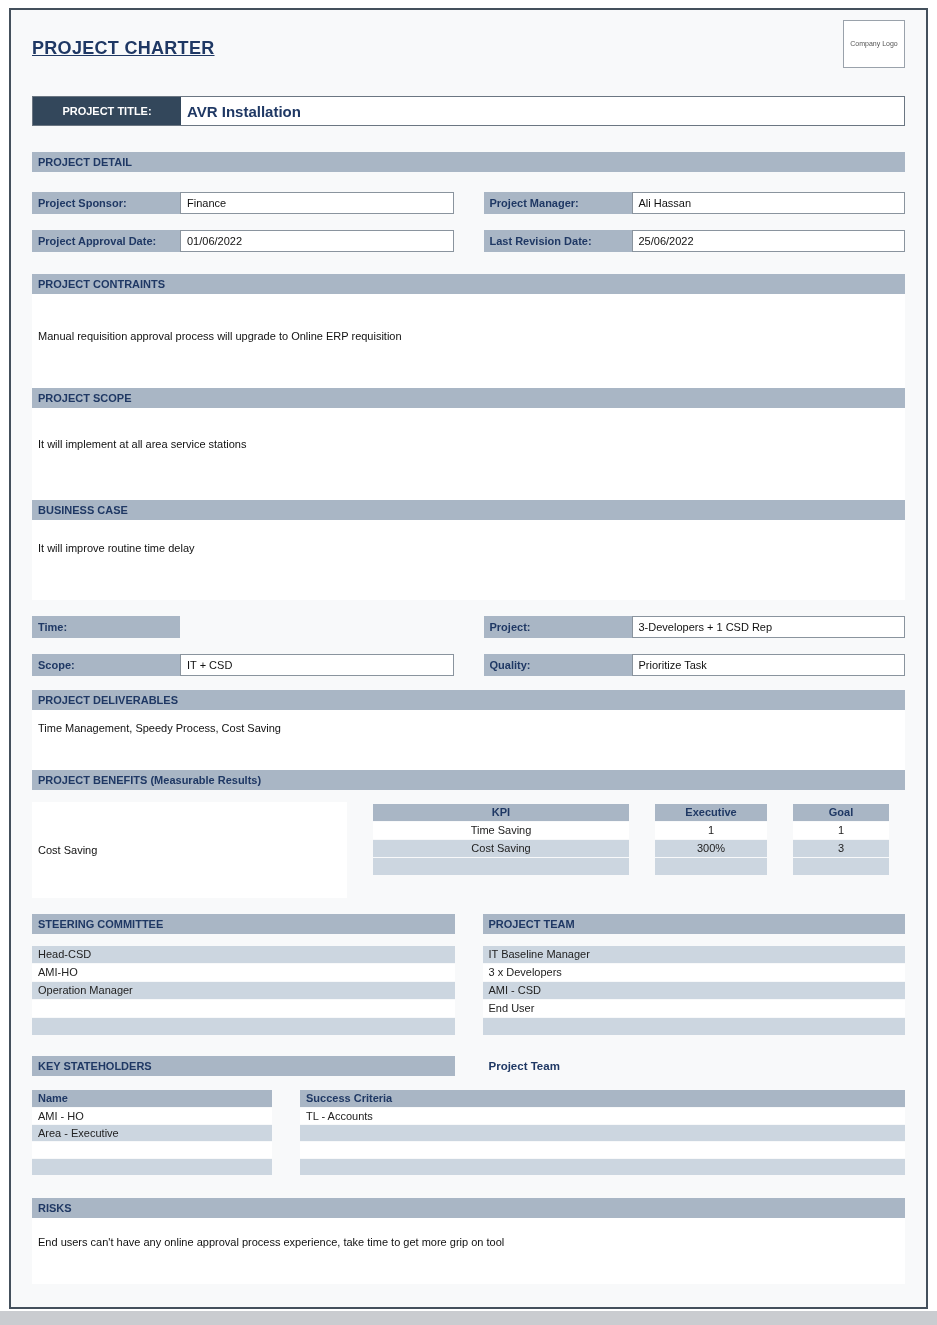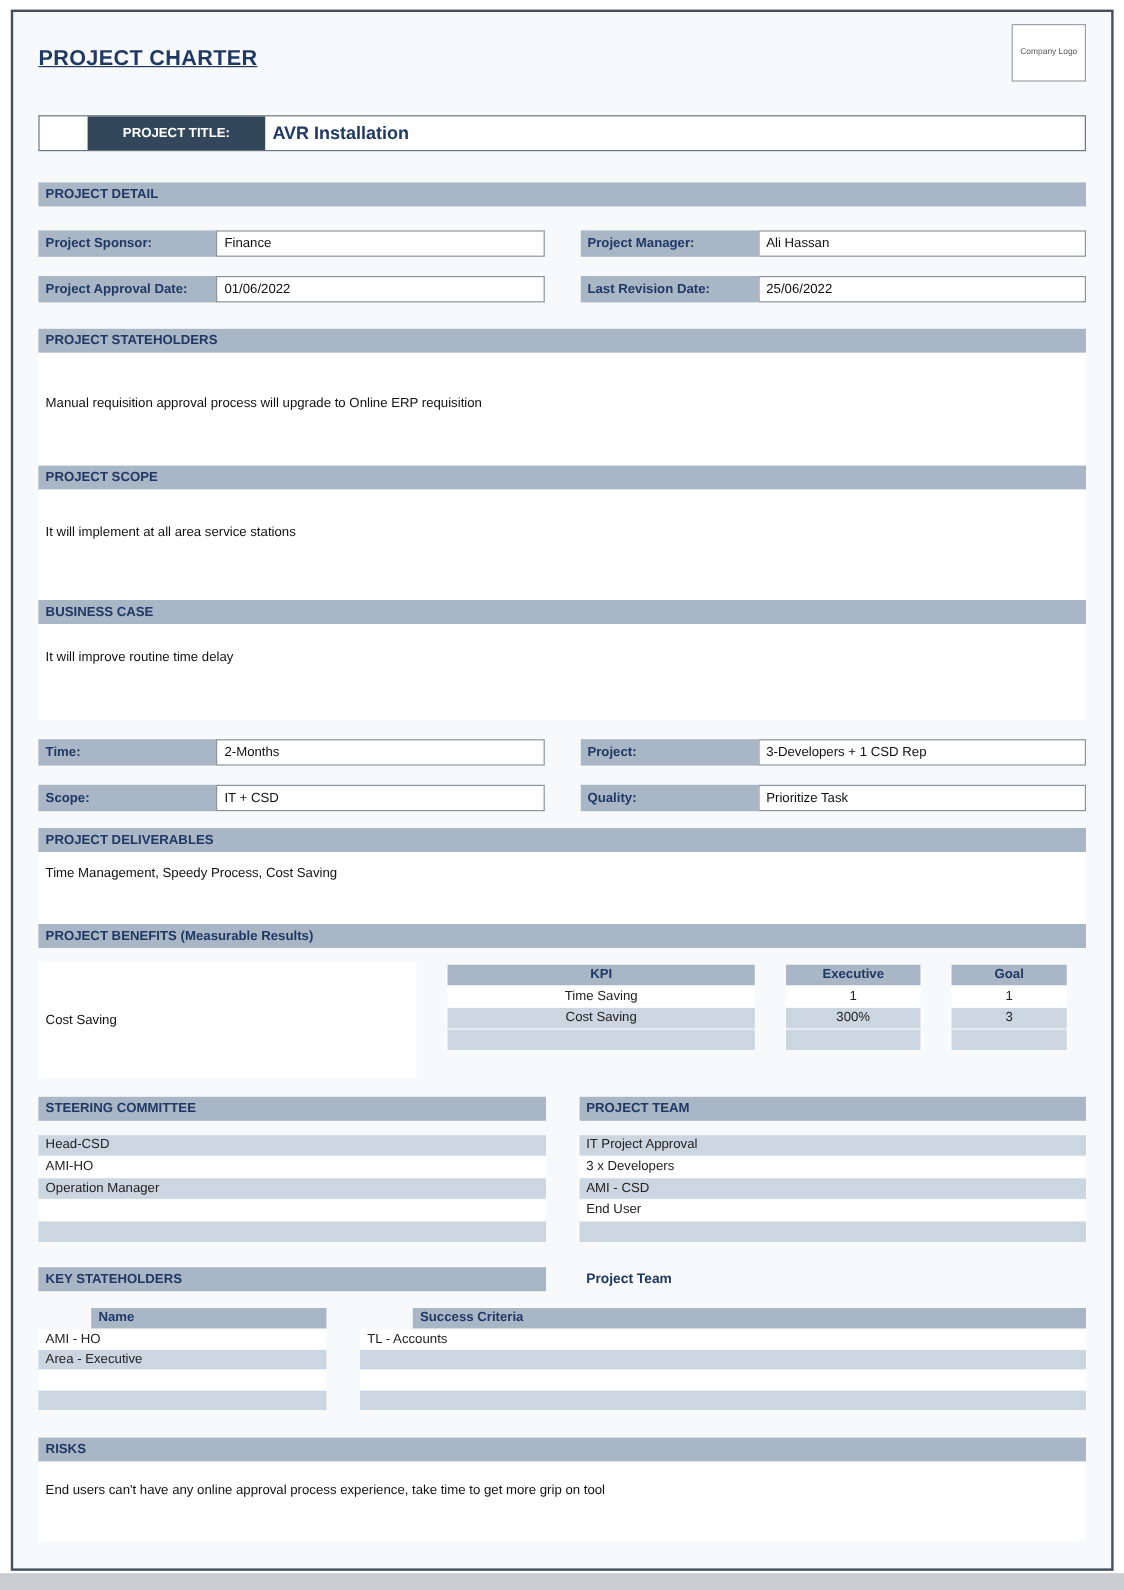--- a/index.html
+++ b/index.html
@@ -12,21 +12,21 @@
            padding: 20px 21px 0; }
 
   .doc-header { display: flex; justify-content: space-between; align-items: flex-start;
                 height: 52px; margin-bottom: 14px; }
   .doc-title { font-size: 18px; font-weight: bold; color: var(--navy, #1f3864);
                text-decoration: underline; letter-spacing: .3px; padding-top: 8px; }
   .logo-box { width: 62px; height: 48px; background: #fff; border: 1px solid #9aa2ab;
               display: flex; align-items: center; justify-content: center; text-align: center;
               font-size: 7px; line-height: 8px; color: #555; margin-top: -10px; }
 
-  .title-row { display: flex; height: 30px; margin-bottom: 26px; border: 1px solid #6b7682; background: #fff; padding-left: 40px; }
+  .title-row { display: flex; height: 30px; margin-bottom: 26px; border: 1px solid #6b7682; background: #fff; }
   .title-label { width: 148px; background: var(--title-box, #33475b); color: #fff; font-weight: bold;
                  font-size: 11px; display: flex; align-items: center; justify-content: center; }
   .title-value { flex: 1; color: var(--navy, #1f3864); font-weight: bold; font-size: 15px;
                  display: flex; align-items: center; padding-left: 6px; }
 
   .bar { height: 20px; background: var(--bar, #a9b6c5); color: var(--navy, #1f3864);
          font-weight: bold; font-size: 11px; line-height: 20px; padding-left: 6px; }
 
   .field-grid { display: grid; grid-template-columns: 1fr 1fr; column-gap: 30px; row-gap: 16px;
                 margin: 20px 0 22px; }
@@ -63,21 +63,21 @@
   .list-row { height: 17px; line-height: 17px; font-size: 11px; padding-left: 6px;
               margin-bottom: 1px; color: #222; }
   .lr-gray { background: var(--row-alt, #ccd6e0); }
   .lr-white { background: #fff; }
 
   .side-label { font-size: 11.5px; font-weight: bold; color: var(--navy, #1f3864);
                 line-height: 20px; padding-left: 6px; }
   .stake-cols { display: grid; grid-template-columns: 240px 1fr; column-gap: 28px;
                 margin-top: 14px; margin-bottom: 22px; }
   .col-head { height: 17px; background: var(--bar, #a9b6c5); color: var(--navy, #1f3864);
-              font-weight: bold; font-size: 11px; line-height: 17px; padding-left: 6px; margin-bottom: 1px; margin-left: 44px; }
+              font-weight: bold; font-size: 11px; line-height: 17px; padding-left: 6px; margin-bottom: 1px; }
   .stake-row { height: 16px; line-height: 16px; font-size: 11px; padding-left: 6px;
                margin-bottom: 1px; color: #222; }
 </style>
 </head>
 <body>
 
 <div class="page">
   <div class="frame">
 
     <div class="doc-header">
@@ -105,33 +105,32 @@
       <div class="field">
         <div class="f-label">Project Approval Date:</div>
         <div class="f-value">01/06/2022</div>
       </div>
       <div class="field">
         <div class="f-label">Last Revision Date:</div>
         <div class="f-value">25/06/2022</div>
       </div>
     </div>
 
-    <div class="bar">PROJECT STATEHOLDERS</div>
+    <div class="bar">PROJECT CONTRAINTS</div>
     <div class="text-area ta-description">Manual requisition approval process will upgrade to Online ERP requisition</div>
 
     <div class="bar">PROJECT SCOPE</div>
     <div class="text-area ta-scope">It will implement at all area service stations</div>
 
     <div class="bar">BUSINESS CASE</div>
     <div class="text-area ta-business">It will improve routine time delay</div>
 
     <div class="field-grid constraints-grid">
       <div class="field">
         <div class="f-label">Time:</div>
-        <div class="f-value">2-Months</div>
       </div>
       <div class="field">
         <div class="f-label">Project:</div>
         <div class="f-value">3-Developers + 1 CSD Rep</div>
       </div>
       <div class="field">
         <div class="f-label">Scope:</div>
         <div class="f-value">IT + CSD</div>
       </div>
       <div class="field">
@@ -176,21 +175,21 @@
     </div>
     <div class="two-col">
       <div class="list">
         <div class="list-row lr-gray">Head-CSD</div>
         <div class="list-row lr-white">AMI-HO</div>
         <div class="list-row lr-gray">Operation Manager</div>
         <div class="list-row lr-white"></div>
         <div class="list-row lr-gray"></div>
       </div>
       <div class="list">
-        <div class="list-row lr-gray">IT Project Approval</div>
+        <div class="list-row lr-gray">IT Baseline Manager</div>
         <div class="list-row lr-white">3 x Developers</div>
         <div class="list-row lr-gray">AMI - CSD</div>
         <div class="list-row lr-white">End User</div>
         <div class="list-row lr-gray"></div>
       </div>
     </div>
 
     <div class="two-col">
       <div class="bar">KEY STATEHOLDERS</div>
       <div class="side-label">Project Team</div>

